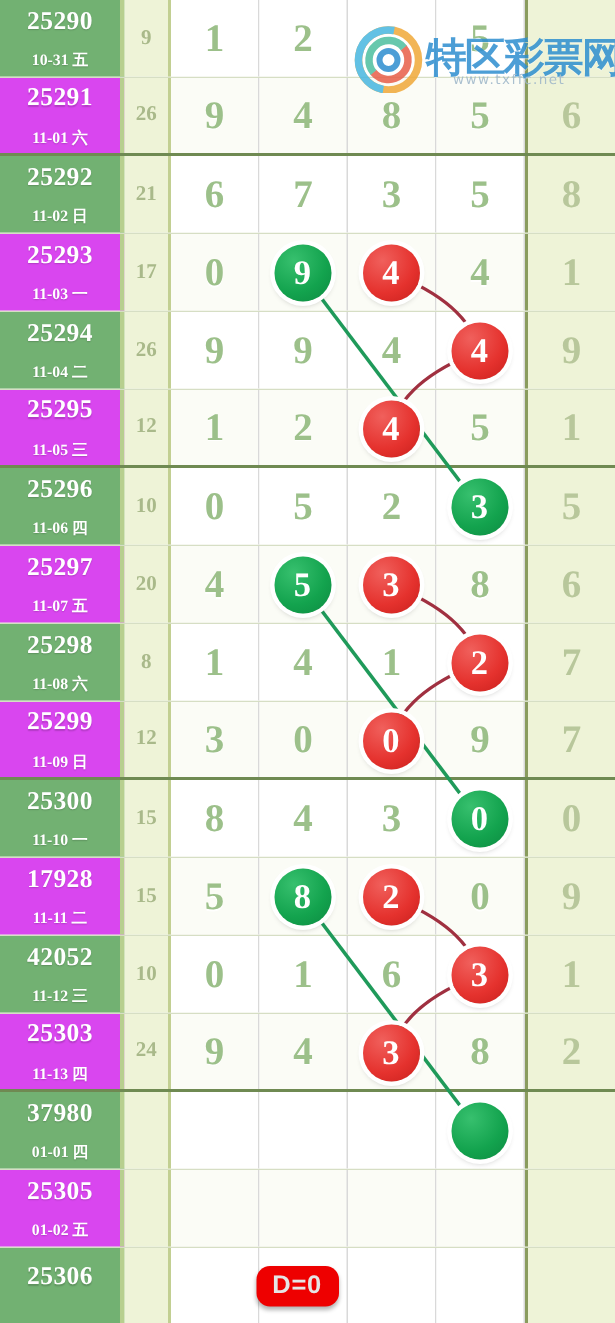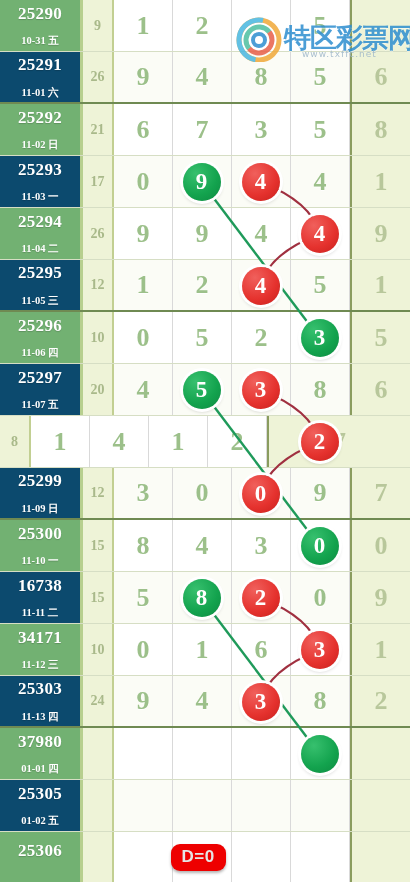--- a/index.html
+++ b/index.html
@@ -17,21 +17,21 @@
   .row.grp{border-bottom:2px solid #6f8a52;}
   .row.thin{border-bottom:1px solid #d6dec4;}
 
   
   .c-issue{
     width:83px;flex:0 0 83px;box-sizing:border-box;
     background:#72b172;border-right:3px solid #b7cf8e;
     display:flex;flex-direction:column;align-items:center;justify-content:center;
     color:#ffffff;line-height:1.05;
   }
-  .c-issue.alt{background:#0c4a6e;text-align:right;}
+  .c-issue.alt{background:#d946ef;text-align:right;}
   .issue-no{font-size:17px;font-weight:bold;letter-spacing:.3px;
     text-shadow:0 1px 1px rgba(0,0,0,.18);}
   .issue-date{font-size:10.5px;font-weight:bold;margin-top:13px;
     text-shadow:0 1px 1px rgba(0,0,0,.18);}
 
   
   .c-sum{
     width:31px;flex:0 0 31px;box-sizing:border-box;
     background:#eef3d7;border-right:2px solid #c2cf92;
     display:flex;align-items:center;justify-content:center;
@@ -260,20 +260,24 @@
         </div>
         <div class="c-dig shade">
           <span class="dnum">3</span>
         </div>
         <div class="c-dig shade">
           <span class="dnum">8</span>
         </div>
         <div class="c-tail">6</div>
       </div>
       <div class="row thin">
+        <div class="c-issue">
+          <div class="issue-no">25298</div>
+          <div class="issue-date">11-08 六</div>
+        </div>
         <div class="c-sum">8</div>
         <div class="c-dig">
           <span class="dnum">1</span>
         </div>
         <div class="c-dig">
           <span class="dnum">4</span>
         </div>
         <div class="c-dig">
           <span class="dnum">1</span>
         </div>
@@ -317,41 +321,41 @@
         <div class="c-dig">
           <span class="dnum">3</span>
         </div>
         <div class="c-dig">
           <span class="dnum">0</span>
         </div>
         <div class="c-tail">0</div>
       </div>
       <div class="row thin">
         <div class="c-issue alt">
-          <div class="issue-no">16738</div>
+          <div class="issue-no">17928</div>
           <div class="issue-date">11-11 二</div>
         </div>
         <div class="c-sum">15</div>
         <div class="c-dig shade">
           <span class="dnum">5</span>
         </div>
         <div class="c-dig shade">
           <span class="dnum">8</span>
         </div>
         <div class="c-dig shade">
           <span class="dnum">2</span>
         </div>
         <div class="c-dig shade">
           <span class="dnum">0</span>
         </div>
         <div class="c-tail">9</div>
       </div>
       <div class="row thin">
         <div class="c-issue">
-          <div class="issue-no">34171</div>
+          <div class="issue-no">42052</div>
           <div class="issue-date">11-12 三</div>
         </div>
         <div class="c-sum">10</div>
         <div class="c-dig">
           <span class="dnum">0</span>
         </div>
         <div class="c-dig">
           <span class="dnum">1</span>
         </div>
         <div class="c-dig">

